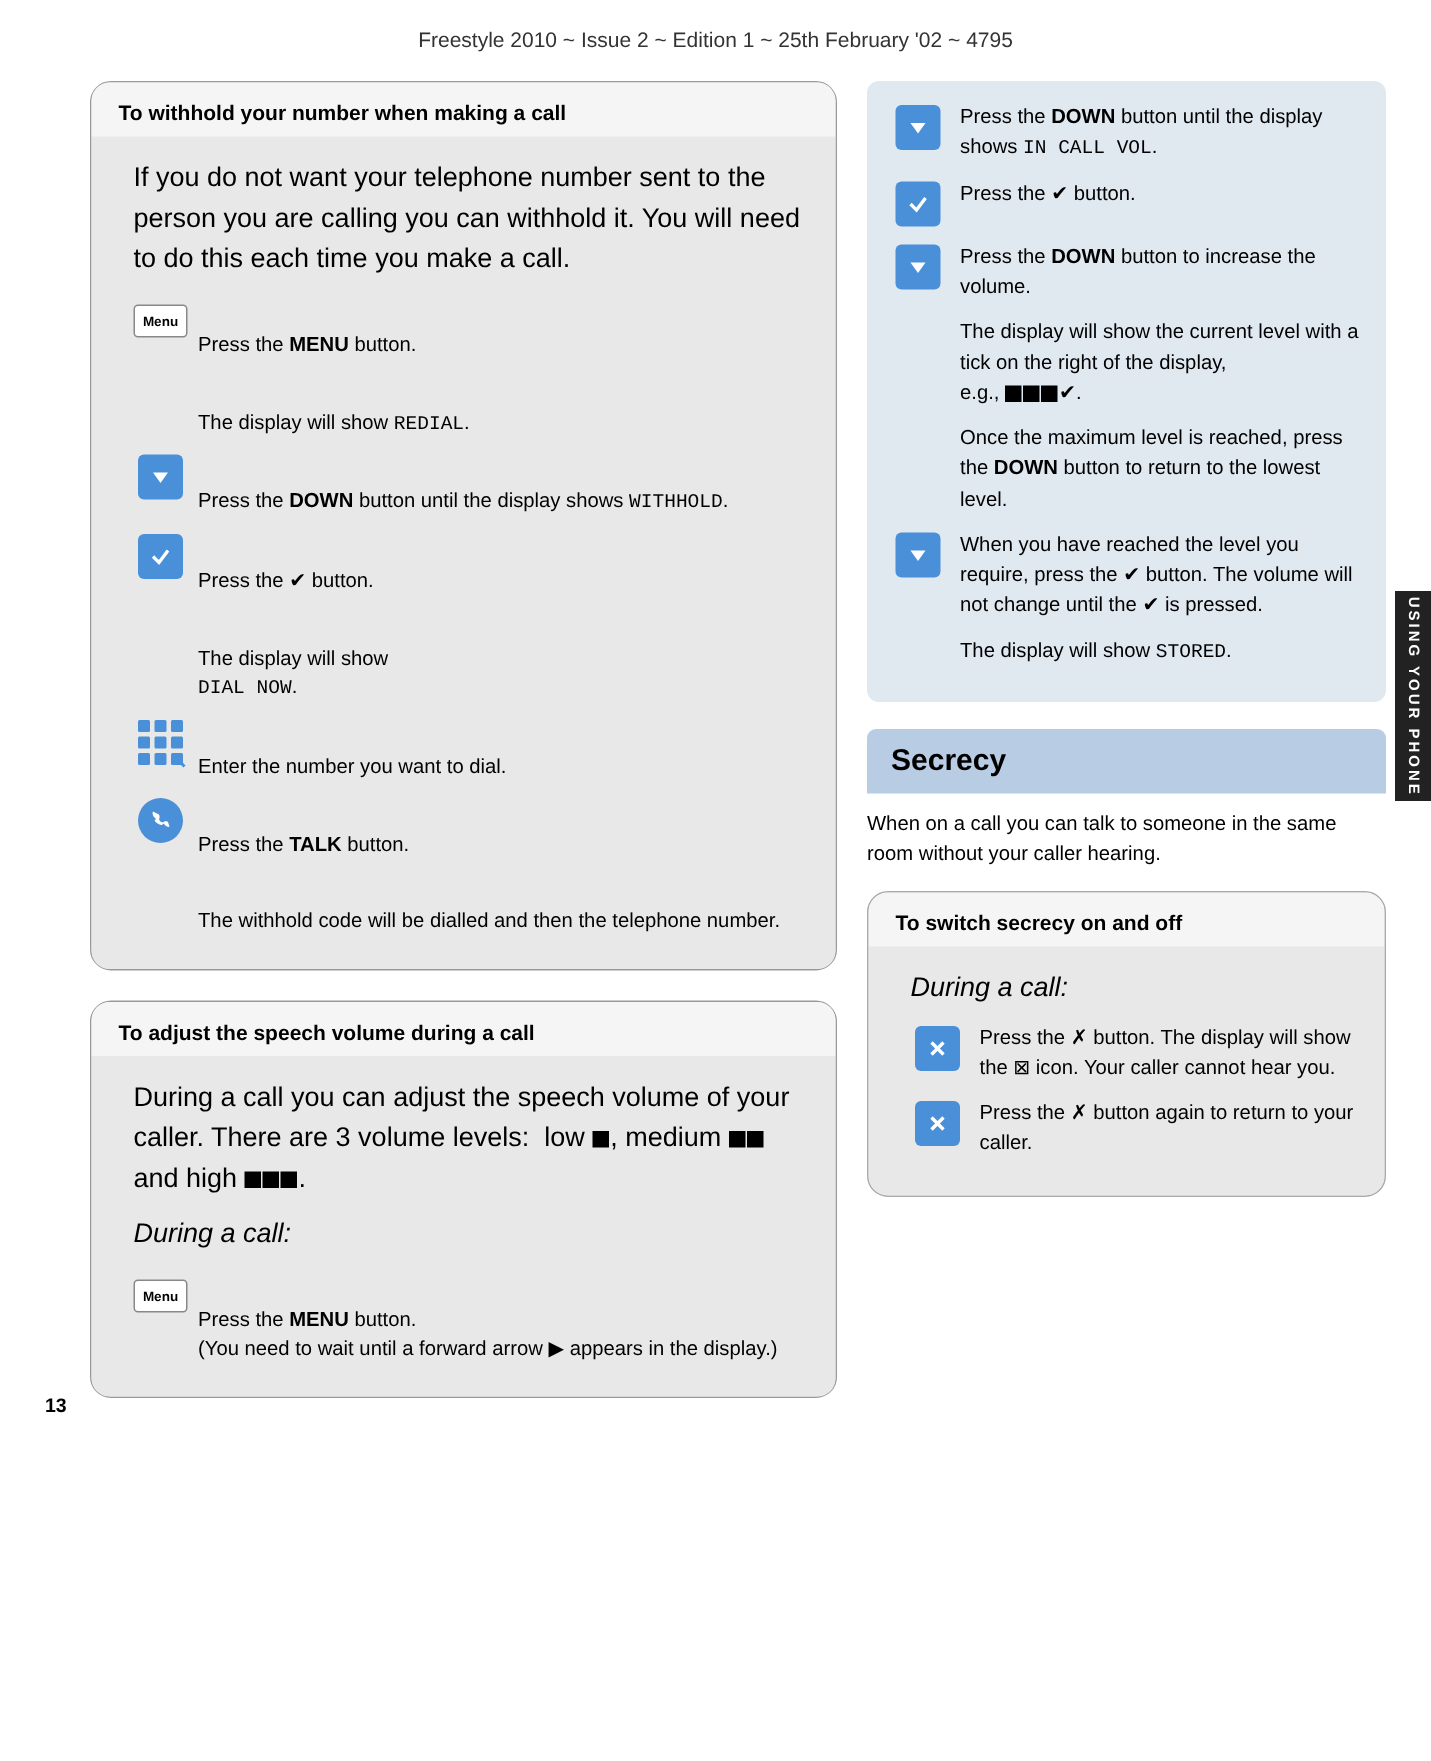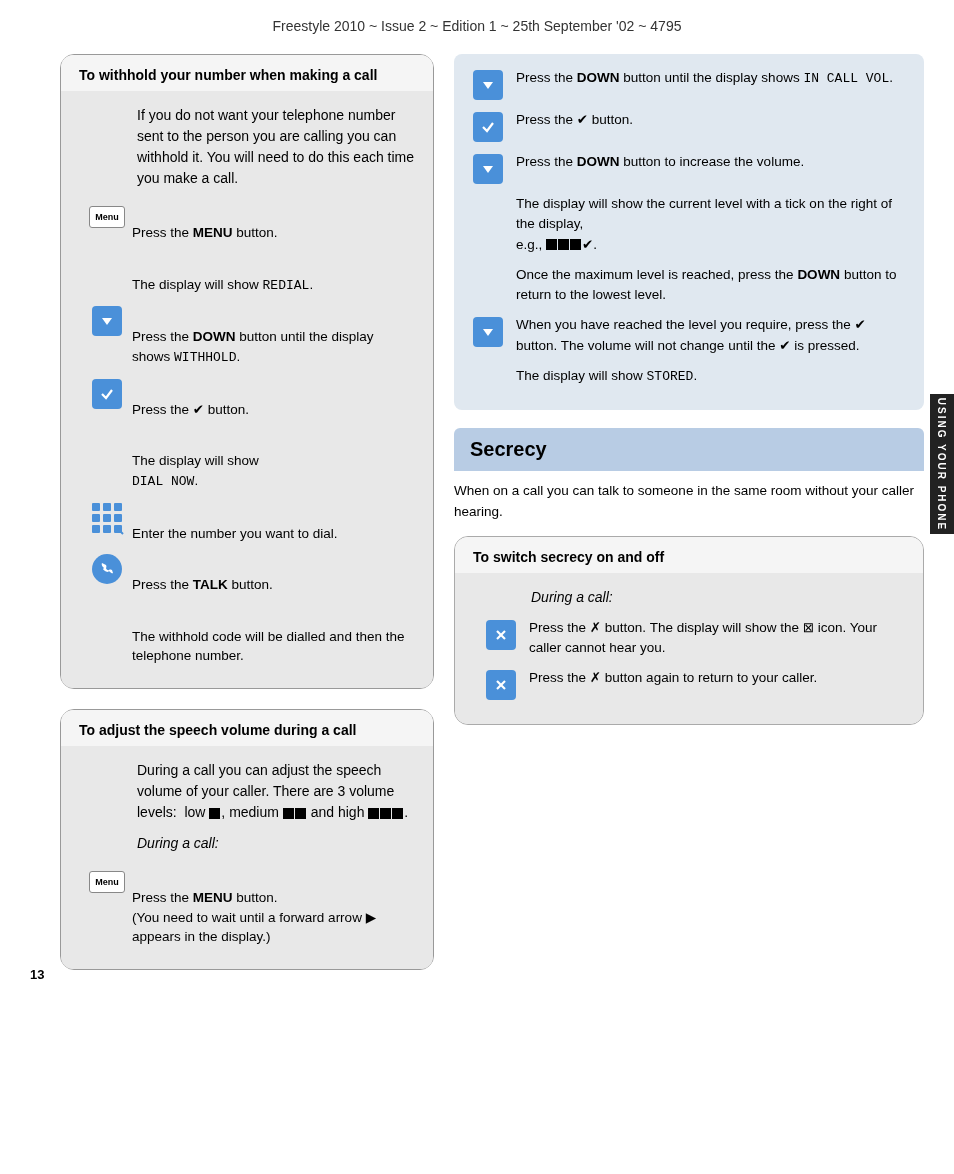--- a/index.html
+++ b/index.html
@@ -17,21 +17,21 @@
       padding: 18px 0 10px 0;
       font-size: 14px;
       color: #333;
     }
     .main-content {
       display: flex;
       gap: 20px;
       padding: 10px 30px 10px 60px;
     }
     .left-column {
-      width: 374px;
+      width: 498px;
       flex-shrink: 0;
     }
     .right-column {
       flex: 1;
     }
     .side-tab-wrapper {
       position: absolute;
       right: 0;
       top: 350px;
       width: 24px;
@@ -201,21 +201,21 @@
       font-weight: bold;
       margin-top: 32px;
     }
     
     .bold { font-weight: bold; }
     
     .italic { font-style: italic; }
     
     .sq { display: inline-block; width: 11px; height: 11px; background: #000; margin-right: 1px; vertical-align: middle; }
     
-    .para { margin-bottom: 10px; font-size: 14px; line-height: 1.5; margin-left: 48px; }
+    .para { margin-bottom: 10px; font-size: 18px; line-height: 1.5; }
     
     .r-step-row {
       display: flex;
       align-items: flex-start;
       margin-bottom: 10px;
       gap: 10px;
     }
     .r-step-icon {
       flex-shrink: 0;
       width: 36px;
@@ -226,21 +226,21 @@
     }
     .r-step-text {
       flex: 1;
       font-size: 13.5px;
       line-height: 1.5;
     }
   </style>
 </head>
 <body>
 
-<div class="page-header">Freestyle 2010 ~ Issue 2 ~ Edition 1 ~ 25th September '02 ~ 4795</div>
+<div class="page-header">Freestyle 2010 ~ Issue 2 ~ Edition 1 ~ 25th February '02 ~ 4795</div>
 
 <div style="position:relative;">
 
   <div class="side-tab-wrapper">
     <span class="side-tab-text">USING YOUR PHONE</span>
   </div>
 
   <div class="main-content">
 
     <div class="left-column">

